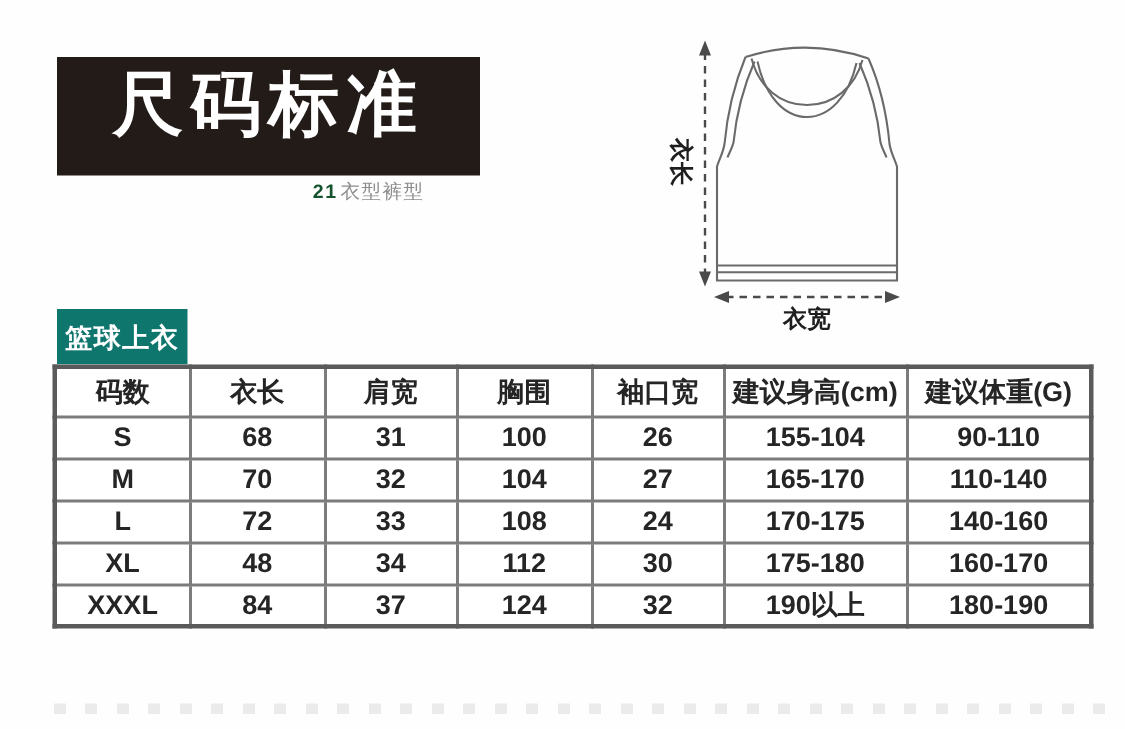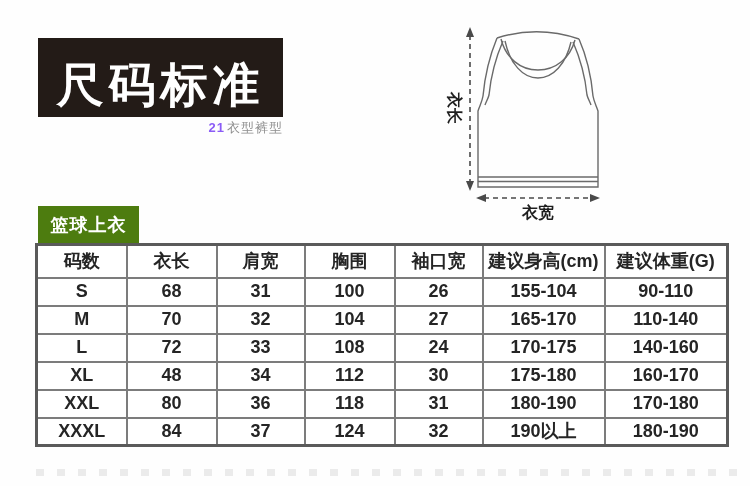--- a/index.html
+++ b/index.html
@@ -4,35 +4,35 @@
 <style>
   * { margin:0; padding:0; box-sizing:border-box; }
   html,body { width:750px; height:486px; }
   body {
     position:relative;
     background:#fefefe;
     font-family:"Liberation Sans", sans-serif;
     overflow:hidden;
   }
   .title-block {
-    position:absolute; left:38px; top:38px; width:245px; height:79px;
+    position:absolute; left:38px; top:38px; width:282px; height:79px;
     background:#231b17; color:#ffffff;
-    display:flex; align-items:flex-end; justify-content:center;
+    display:flex; align-items:flex-start; justify-content:center;
     font-size:47px; font-weight:700; letter-spacing:5px;
     white-space:nowrap;
   }
   .subtitle {
     position:absolute; left:103px; top:119px; width:180px;
     text-align:right; font-size:13px; color:#8e8e8e; letter-spacing:1px;
     white-space:nowrap;
   }
-  .subtitle .num { font-weight:700; color:#8b5cf6; margin-right:2px; }
+  .subtitle .num { font-weight:700; color:#14532d; margin-right:2px; }
   .category-label {
-    position:absolute; left:38px; top:206px; width:101px; height:37px;
-    background:#4d7c0f; color:#ffffff;
+    position:absolute; left:38px; top:206px; width:87px; height:37px;
+    background:#0f766e; color:#ffffff;
     display:flex; align-items:center; justify-content:center;
     font-size:18px; font-weight:700; letter-spacing:1px;
     white-space:nowrap;
   }
   table.size-table {
     position:absolute; left:35px; top:243px; width:691px;
     border-collapse:collapse; table-layout:fixed;
     background:#ffffff;
     border:3px solid #5a5a5a;
   }
@@ -147,29 +147,20 @@
       <tr>
         <td>XL</td>
         <td>48</td>
         <td>34</td>
         <td>112</td>
         <td>30</td>
         <td>175-180</td>
         <td>160-170</td>
       </tr>
       <tr>
-        <td>XXL</td>
-        <td>80</td>
-        <td>36</td>
-        <td>118</td>
-        <td>31</td>
-        <td>180-190</td>
-        <td>170-180</td>
-      </tr>
-      <tr>
         <td>XXXL</td>
         <td>84</td>
         <td>37</td>
         <td>124</td>
         <td>32</td>
         <td>190以上</td>
         <td>180-190</td>
       </tr>
     </tbody>
 </table>

